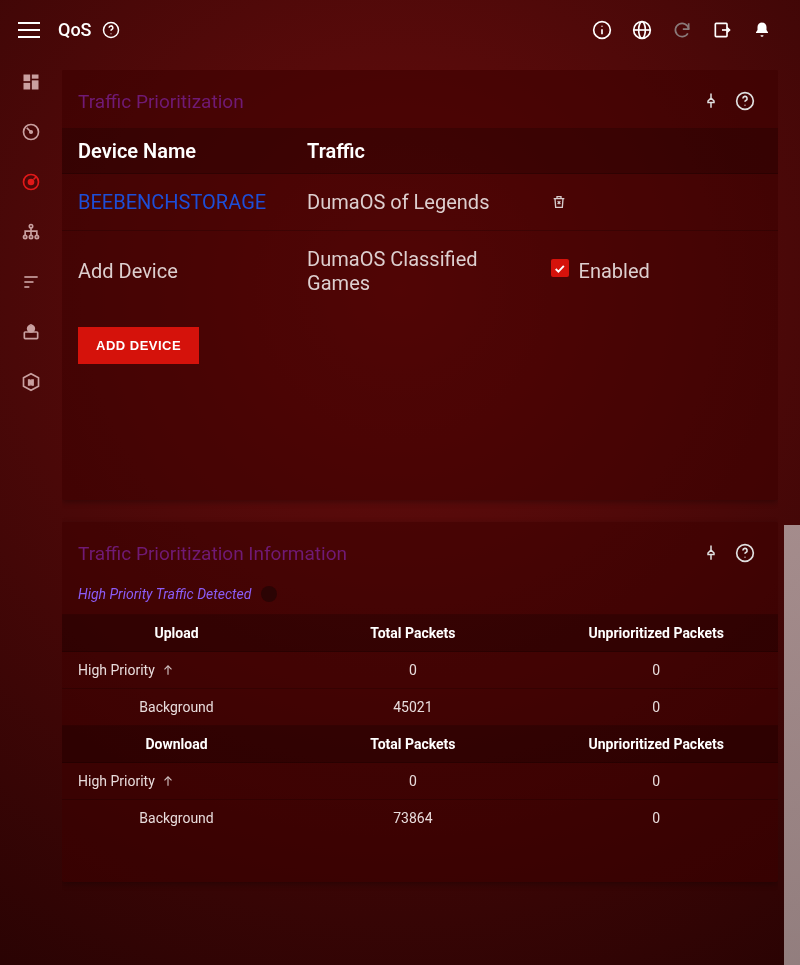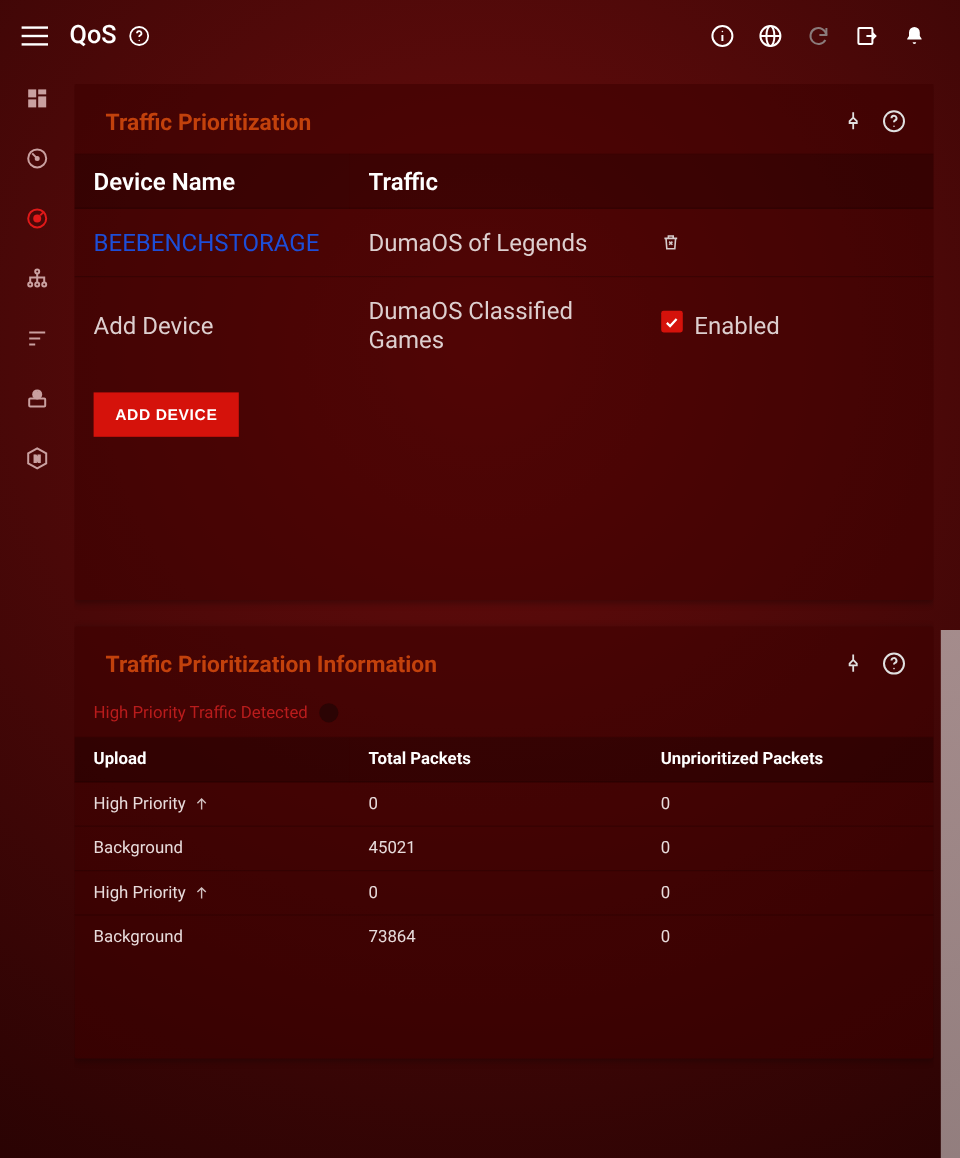--- a/index.html
+++ b/index.html
@@ -24,23 +24,23 @@
     width: 22px; height: 22px;
     display: flex; flex-direction: column; justify-content: space-between;
     cursor: pointer;
     padding: 3px 0;
   }
   .topbar .hamburger span {
     display: block; height: 2px; background: #fff; width: 100%;
   }
   .topbar .title {
     margin-left: 18px;
-    font-size: 21px;
+    font-size: 18px;
     font-weight: 500;
-    display: flex; align-items: center; gap: 8px;
+    display: flex; align-items: flex-start; gap: 8px;
   }
   .topbar .spacer { flex: 1; }
   .topbar .icon-btn {
     width: 40px; height: 40px;
     display: flex; align-items: center; justify-content: center;
     cursor: pointer;
     color: #fff;
   }
   .topbar .icon-btn.dim { color: #8a7a7a; }
 
@@ -83,24 +83,23 @@
     min-height: 430px;
     box-shadow: 0 2px 6px rgba(0,0,0,0.3);
   }
   .card-head {
     display: flex;
     align-items: center;
     padding: 14px 16px 10px 16px;
   }
   .card-title {
     font-size: 19px;
-    font-weight: 700;
-    color: #c2410c;
+    font-weight: 400;
+    color: #701a75;
     flex: 1;
-    margin-left: 10px;
   }
   .card-head .card-icon {
     width: 34px; height: 34px;
     display: flex; align-items: center; justify-content: center;
     cursor: pointer;
     color: #e0e0e0;
   }
 
   
   .tp-table {
@@ -151,37 +150,38 @@
     margin: 16px;
     cursor: pointer;
   }
 
   
   .info-card { min-height: 360px; }
   .status-line {
     padding: 6px 16px 12px 16px;
     font-size: 14px;
     display: flex; align-items: center; gap: 10px;
-    color: #b91c1c;
+    color: #8b5cf6;
+    font-style: italic;
   }
   .status-dot {
     width: 16px; height: 16px; border-radius: 50%;
     background: #2b0404;
   }
 
   .info-table {
     width: 100%;
     font-size: 14px;
     border-collapse: collapse;
   }
   .info-table tr.sect {
     background: rgba(0,0,0,0.22);
   }
   .info-table th, .info-table td {
-    text-align: left;
+    text-align: center;
     padding: 10px 16px;
     color: #e8dcdc;
     border-top: 1px solid rgba(0,0,0,0.18);
   }
   .info-table th { font-weight: 700; color: #fff; }
   .info-table .row-label {
     display: flex; align-items: center; gap: 6px;
   }
   .info-table .arrow { color: #d0c0c0; }
 
@@ -408,20 +408,25 @@
             </td>
         <td>0</td>
         <td>0</td>
       </tr>
       <tr>
         <td>Background</td>
         <td>45021</td>
         <td>0</td>
       </tr>
 
+      <tr class="sect">
+        <th>Download</th>
+        <th>Total Packets</th>
+        <th>Unprioritized Packets</th>
+      </tr>
       <tr>
         <td>
               <div class="row-label">
           <span>High Priority</span>
           <span class="arrow">
             <svg width="14" height="14" viewBox="0 0 24 24" fill="none" stroke="currentColor" stroke-width="2">
                     <line x1="12" y1="20" x2="12" y2="5"></line>
                     <polyline points="6 11 12 5 18 11"></polyline>
                   </svg>
           </span>

